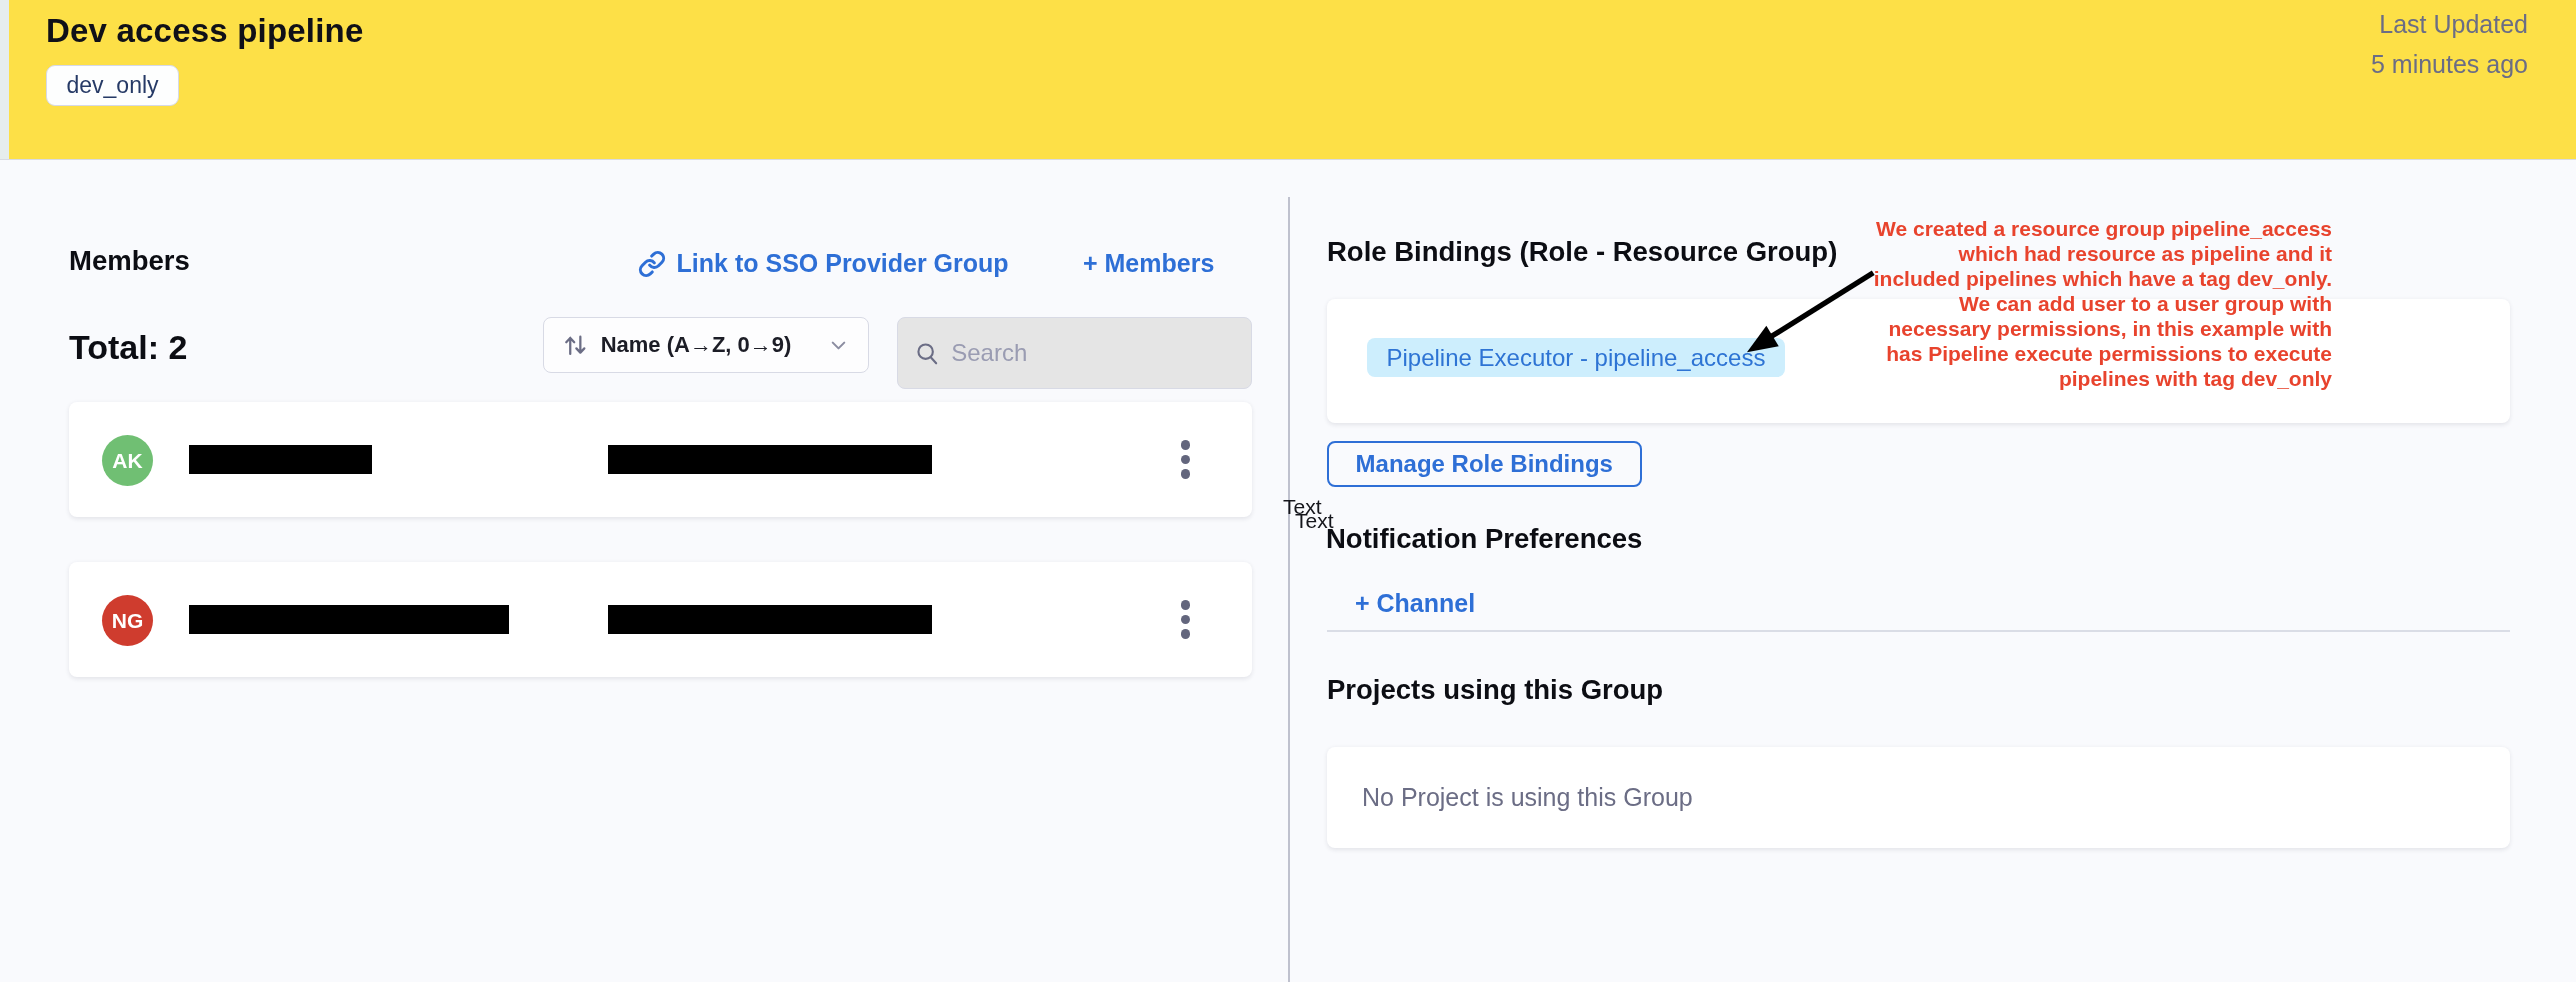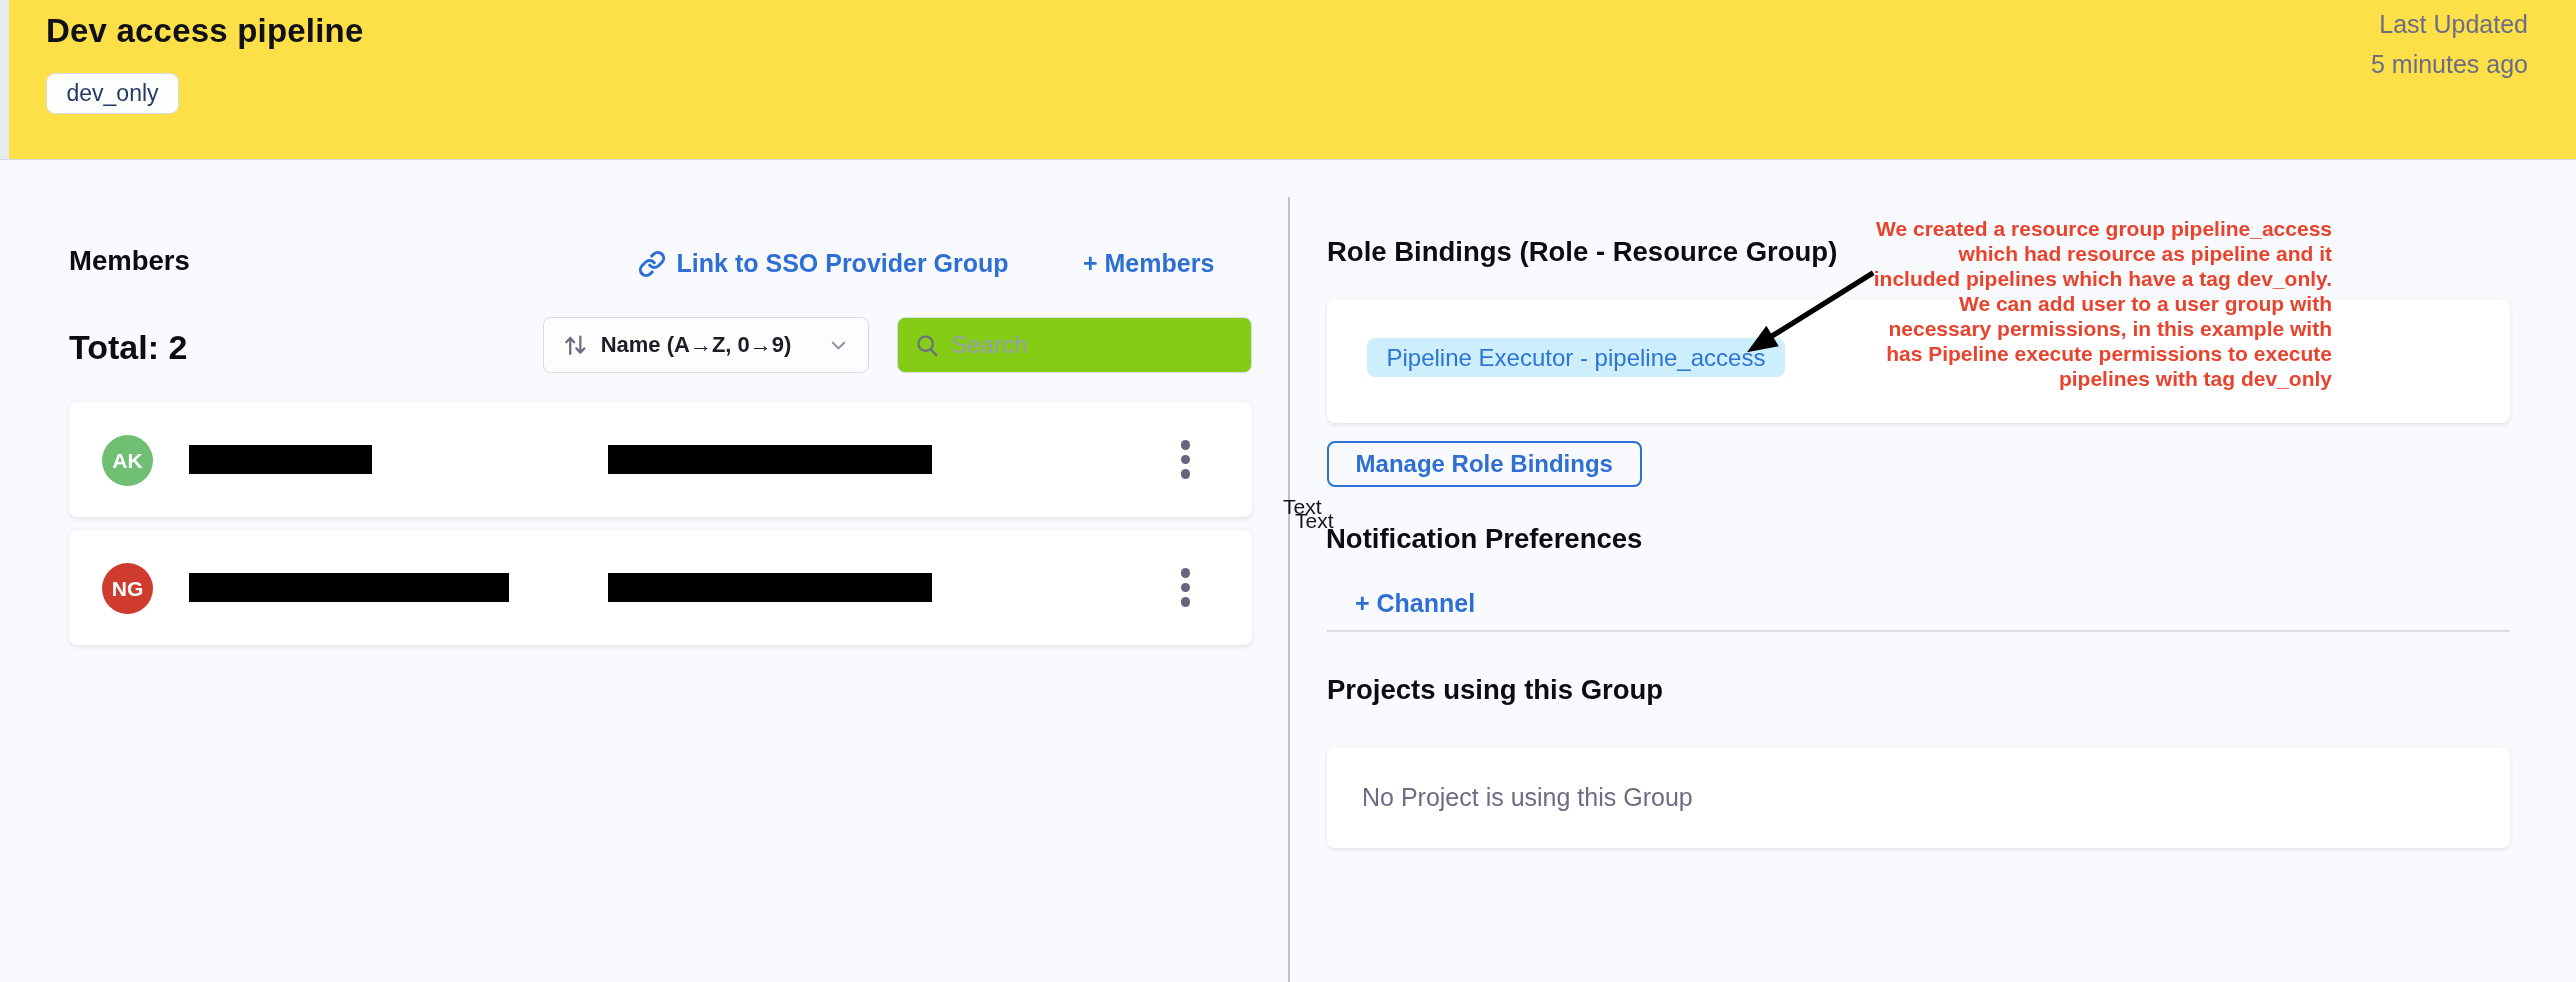--- a/index.html
+++ b/index.html
@@ -17,21 +17,21 @@
   .header {
     position: absolute; top: 0; left: 0; width: 2576px; height: 160px;
     background: #fde047; border-bottom: 1.8px solid #d8dbe2;
   }
   .header-strip { position: absolute; left: 0; top: 0; width: 8.9px; height: 100%; background: #e6eded; }
   .page-title { left: 46px; top: 12.4px; font-size: 33px; font-weight: 600; color: #101018; letter-spacing: 0.2px; }
   .group-tag {
     left: 46px; top: 65px; height: 41px; padding: 0 19.5px;
     display: inline-flex; align-items: center;
     background: #fdfefe; border: 1.8px solid #d5d9e8; border-radius: 8.9px;
-    color: #263a66; font-size: 23px; margin-top: 8px;
+    color: #263a66; font-size: 23px;
   }
   .last-updated { right: 48px; top: 3.5px; text-align: right; color: #6b6d85; font-size: 25px; line-height: 40px; }
 
   
   .vdivider { left: 1288px; top: 197px; width: 1.8px; height: 785px; background: #bfc1ce; }
 
   
   .members-heading { left: 69px; top: 245px; font-size: 27.5px; font-weight: 700; color: #0c0d13; }
   .sso-link {
     left: 638px; top: 249px; display: flex; align-items: center; gap: 10.6px;
@@ -40,37 +40,37 @@
   .add-members { left: 1083px; top: 249px; color: #2e6fd6; font-size: 25px; font-weight: 700; cursor: pointer; }
   .total-label { left: 69px; top: 328px; font-size: 34px; font-weight: 700; color: #0c0d13; }
 
   .sort-box {
     left: 543px; top: 317px; width: 326px; height: 56px;
     background: #fdfdfe; border: 1.8px solid #d8dae5; border-radius: 8px;
     display: flex; align-items: center; padding: 0 17.7px; gap: 12.4px; cursor: pointer;
   }
   .sort-box .sort-label { font-size: 22px; font-weight: 600; color: #1c1d26; flex: 1; white-space: nowrap; }
   .search-box {
-    left: 897px; top: 317px; width: 355px; height: 56px;
-    background: #84cc16; border: 1.8px solid #d8dae5; border-radius: 8px;
+    left: 897px; top: 317px; width: 355px; height: 72px;
+    background: #e5e5e5; border: 1.8px solid #d8dae5; border-radius: 8px;
     display: flex; align-items: center; padding: 0 16px; gap: 10.6px;
   }
   .search-box input {
     border: none; outline: none; background: transparent;
     font-family: "Liberation Sans", sans-serif; font-size: 24px; color: #333; width: 100%;
   }
   .search-box input::placeholder { color: #9a9cb2; }
 
   .member-card {
     left: 69px; width: 1183px; height: 115px;
     background: #ffffff; border-radius: 8px;
     box-shadow: 0 1.8px 4.4px rgba(40,41,61,0.10);
   }
   .member-card.row1 { top: 402px; }
-  .member-card.row2 { top: 530px; }
+  .member-card.row2 { top: 562px; }
   .avatar {
     position: absolute; left: 33px; top: 33px; width: 51px; height: 51px; border-radius: 50%;
     display: flex; align-items: center; justify-content: center;
     color: #ffffff; font-size: 21px; font-weight: 700;
   }
   .redacted { position: absolute; top: 43px; height: 29px; background: #000; }
   .redacted.name1 { left: 120px; width: 183px; }
   .redacted.name2 { left: 120px; width: 320px; }
   .redacted.email { left: 539px; width: 324px; }
   .kebab {

